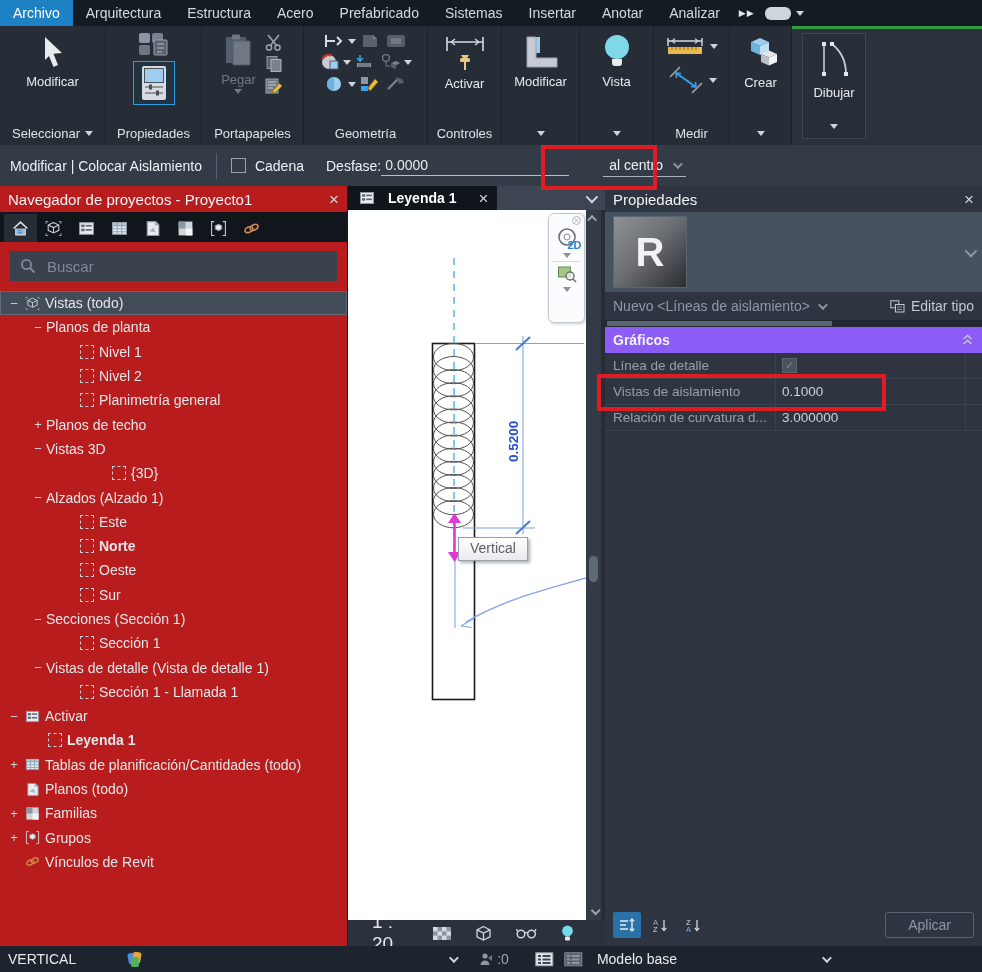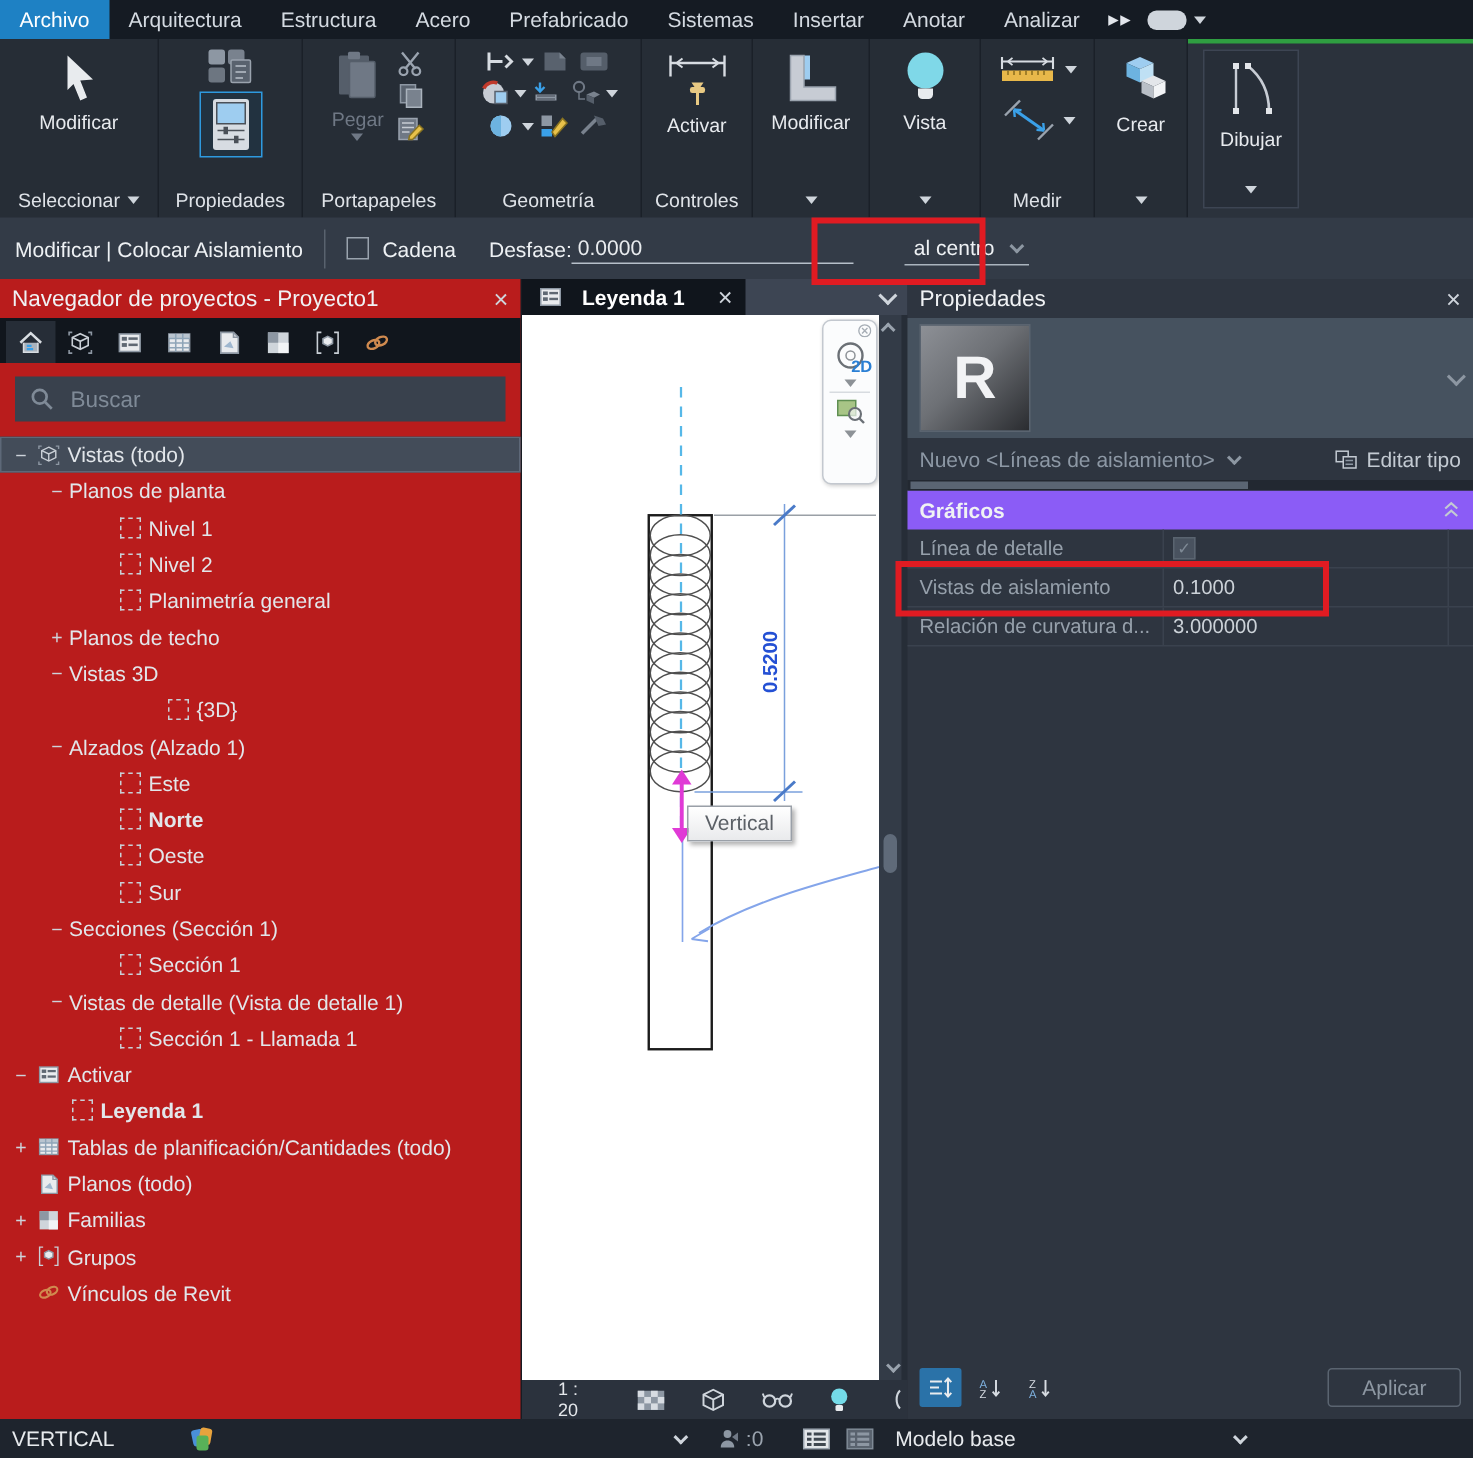--- a/index.html
+++ b/index.html
@@ -66,21 +66,21 @@
   .canvas{position:relative;height:710px;display:flex;background:#262d37;}
   .paper{position:relative;width:238px;height:710px;background:#ffffff;overflow:hidden;}
   .vscroll{position:relative;width:15px;height:710px;background:#333b47;}
   .vs-arrow{position:absolute;left:0;width:15px;height:16px;display:flex;align-items:center;justify-content:center;}
   .vs-thumb{position:absolute;left:3px;top:346px;width:9px;height:26px;background:#5f6a79;border-radius:5px;}
   .tooltip{position:absolute;left:110px;top:327px;padding:2px 11px 4px 11px;font-size:14px;color:#5c6167;
            background:linear-gradient(#ffffff,#e9eaec);border:1px solid #9aa0a8;box-shadow:2px 2px 3px rgba(0,0,0,.3);}
   .navbar{position:absolute;left:200px;top:3px;width:35px;height:108px;background:#fbfcfd;border:1px solid #c3c8cf;border-radius:6px;
           box-shadow:1px 1px 3px rgba(0,0,0,.2);display:flex;flex-direction:column;align-items:center;}
   .navbar .sep{width:27px;height:1px;background:#d7dbe0;margin:3px 0;}
-  .viewctl{height:26px;background:#2b323d;display:flex;align-items:center;gap:24px;padding:0 10px;font-size:12px;color:#e5e8ec;}
+  .viewctl{height:26px;background:#2b323d;display:flex;align-items:center;gap:24px;padding:0 10px;font-size:19px;color:#e5e8ec;}
   .viewctl svg{flex:none;}
   
   .props{position:absolute;left:605px;top:186px;width:377px;height:760px;background:#2e3540;box-sizing:border-box;}
   .p-header{height:26px;display:flex;align-items:center;padding:0 8px;font-size:15px;color:#f0f2f4;}
   .p-preview{height:80px;background:#46525f;display:flex;align-items:center;padding:0 8px;box-sizing:border-box;}
   .r-tile{width:72px;height:70px;background:linear-gradient(135deg,#8d9096 0%,#6d7075 45%,#2a2c30 100%);border:1px solid #5a6470;
           display:flex;align-items:center;justify-content:center;font-size:40px;font-weight:bold;color:#f2f3f5;}
   .p-preview .chev{margin-left:auto;}
   .p-typerow{height:28px;display:flex;align-items:center;padding:0 8px;font-size:14px;color:#8d98a5;gap:8px;}
   .edittype{margin-left:auto;display:flex;align-items:center;gap:6px;color:#c3cad2;}

